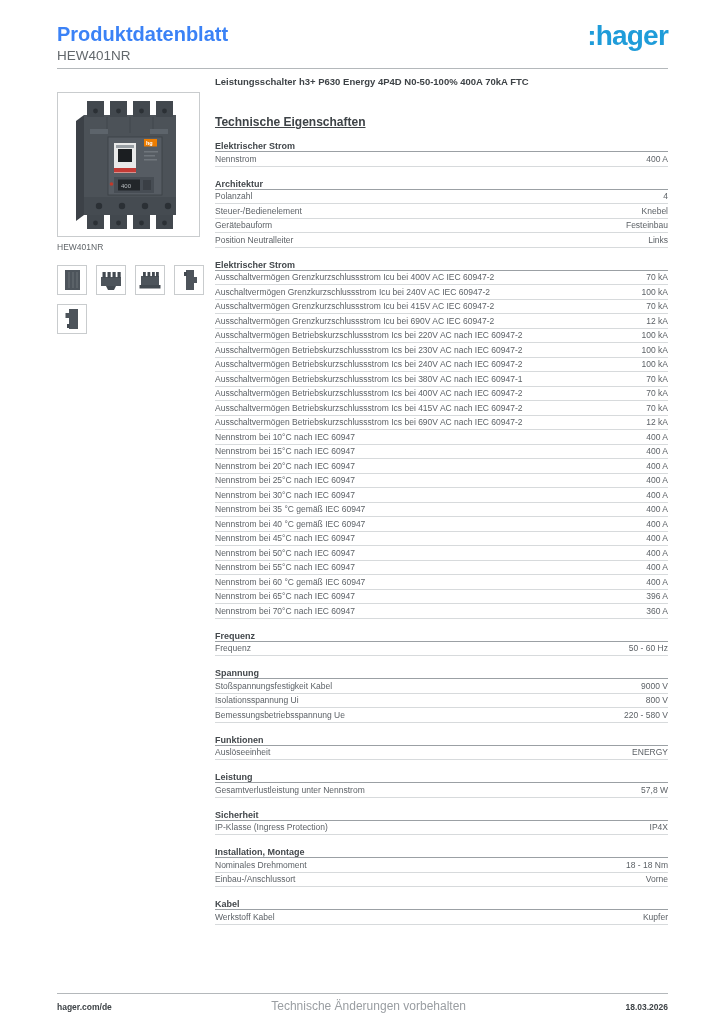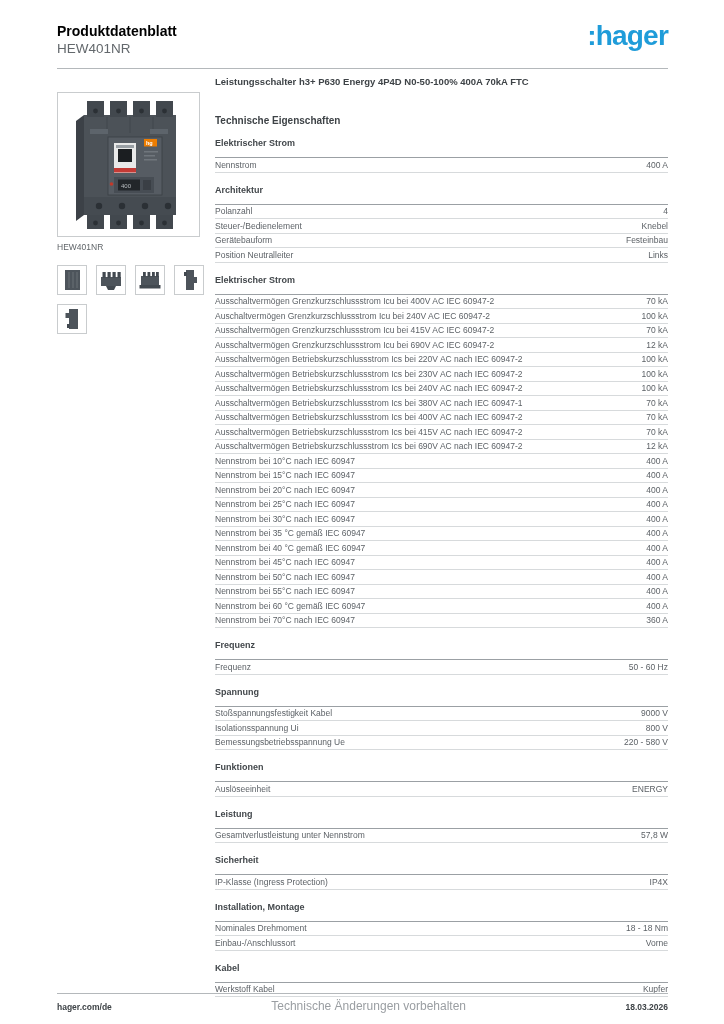--- a/index.html
+++ b/index.html
@@ -2,38 +2,38 @@
 <html><head>
 <meta charset="utf-8">
 <style>
   * { margin:0; padding:0; box-sizing:border-box; }
   html,body { width:724px; height:1024px; }
   body { font-family:"Liberation Sans", sans-serif; background:#ffffff; position:relative; }
   .page { position:absolute; top:0; left:0; width:724px; height:1024px; background:#fff; overflow:hidden; }
 
   
   .header-left { position:absolute; left:57px; top:23px; }
-  .doc-type { font-size:14px; font-weight:bold; color:#000000; }
+  .doc-type { font-size:20px; font-weight:bold; color:#3b82f6; }
   .product-code { font-size:13.5px; color:#63686c; margin-top:2px; }
   .logo { position:absolute; right:56px; top:20px; font-size:28px; font-weight:bold; color:#1f9cd9; letter-spacing:-0.8px; }
   .header-divider { position:absolute; left:57px; right:56px; top:68px; height:1px; background:#b4b8bb; }
 
   
   .left-col { position:absolute; left:57px; top:92px; width:150px; }
   .product-image-box { width:143px; height:145px; border:1px solid #c9ccce; background:#fff; overflow:hidden; }
   .image-caption { margin-top:5px; font-size:8.5px; color:#5f6468; }
   .thumb-grid { margin-top:13px; display:flex; flex-wrap:wrap; gap:9px; width:150px; }
   .thumb { width:30px; height:30px; border:1px solid #c9ccce; background:#fff; display:flex; align-items:center; justify-content:center; }
 
   
   .right-col { position:absolute; left:215px; top:76px; width:453px; }
   .product-title { font-size:9.5px; font-weight:bold; color:#3e4347; line-height:12px; }
-  .spec-title { font-size:10px; font-weight:bold; color:#3e4347; margin-top:27px; }
+  .spec-title { font-size:12px; font-weight:bold; color:#3e4347; margin-top:27px;text-decoration:underline; }
   .section { margin-top:12px; }
-  .section-heading { font-size:9px; font-weight:bold; color:#43484c; padding-bottom:9px; border-bottom:1px solid #9ba0a4; }
+  .section-heading { font-size:9px; font-weight:bold; color:#43484c; padding-bottom:0; border-bottom:1px solid #9ba0a4; }
   .spec-row { display:flex; justify-content:space-between; align-items:center; height:14.5px; border-bottom:1px solid #d7dadc; font-size:8.5px; color:#5d6267; }
   .row-label { white-space:nowrap; }
   .row-value { white-space:nowrap; text-align:right; }
 
   
   .footer-divider { position:absolute; left:57px; right:56px; top:993px; height:1px; background:#b4b8bb; }
   .footer-row { position:absolute; left:57px; right:56px; top:999px; display:flex; justify-content:space-between; align-items:baseline; }
   .footer-left { font-size:8.5px; font-weight:bold; color:#3e4347; }
   .footer-center { font-size:12px; color:#9a9ea2; }
   .footer-right { font-size:8.5px; font-weight:bold; color:#3e4347; }
@@ -273,20 +273,24 @@
           </div>
           <div class="spec-row">
             <span class="row-label">Nennstrom bei 55°C nach IEC 60947</span>
             <span class="row-value">400 A</span>
           </div>
           <div class="spec-row">
             <span class="row-label">Nennstrom bei 60 °C gemäß IEC 60947</span>
             <span class="row-value">400 A</span>
           </div>
           <div class="spec-row">
+            <span class="row-label">Nennstrom bei 65°C nach IEC 60947</span>
+            <span class="row-value">396 A</span>
+          </div>
+          <div class="spec-row">
             <span class="row-label">Nennstrom bei 70°C nach IEC 60947</span>
             <span class="row-value">360 A</span>
           </div>
         </div>
         <div class="section">
           <div class="section-heading">Frequenz</div>
           <div class="spec-row">
             <span class="row-label">Frequenz</span>
             <span class="row-value">50 - 60 Hz</span>
           </div>

